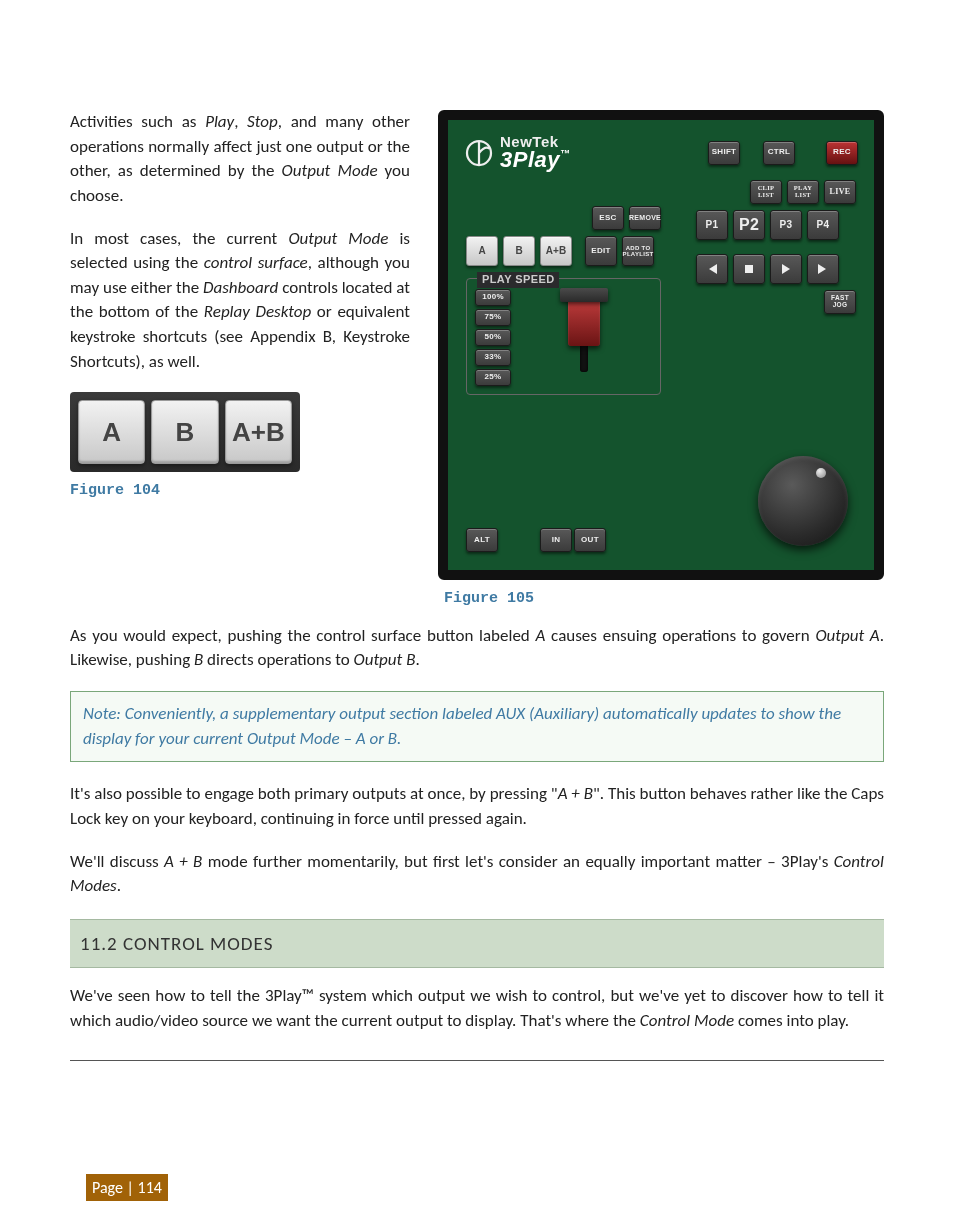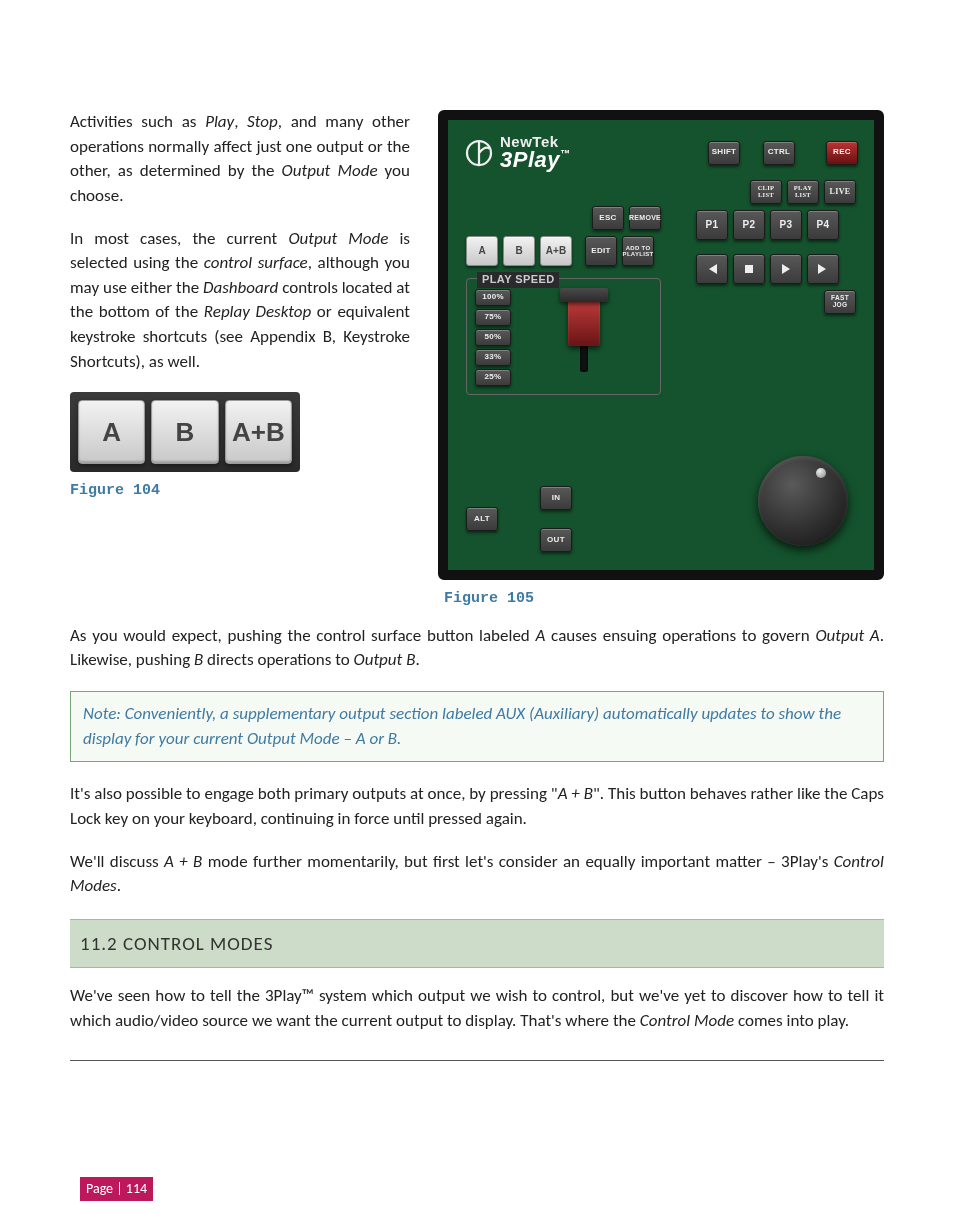--- a/index.html
+++ b/index.html
@@ -185,21 +185,21 @@
   }
 
   .altrow {
     display:flex;
     gap:42px;
     position:absolute;
     left:18px;
     bottom:18px;
     align-items:center;
   }
-  .altrow .group { display:flex; gap:18px;flex-direction:column; }
+  .altrow .group { display:flex; gap:2px; }
 
   .transport-row .btn svg { fill:#eee; }
   .jog {
     position:absolute;
     right:26px;
     bottom:24px;
     width:90px; height:90px;
     border-radius:50%;
     background: radial-gradient(circle at 38% 32%, #5a5a5a, #2a2a2a 62%, #111);
     box-shadow: 0 4px 10px rgba(0,0,0,.7), inset 0 2px 4px rgba(255,255,255,.12);
@@ -228,25 +228,25 @@
     letter-spacing:1px;
     color:#333;
     margin:20px 0 16px 0;
     border-top:1px solid #a5b9a1;
     border-bottom:1px solid #a5b9a1;
   }
   .full { text-align: justify; }
   hr.bottom { margin-top:26px; border:none; border-top:1px solid #555; }
   .pagebar {
     position:absolute;
-    left:80px;
+    left:86px;
     bottom:26px;
-    background:#be185d;
+    background:#a16207;
     color:#fff;
-    font-size:14px;
+    font-size:16px;
     padding:2px 6px;
   }
 </style>
 </head>
 <body>
 
 <div class="topwrap">
   <div class="leftcol">
     <p class="para">
       <span>Activities such as </span><em>Play</em><span>, </span><em>Stop</em><span>, and many other operations normally affect just one output or the other, as determined by the </span><em>Output Mode</em><span> you choose.</span>
@@ -320,21 +320,21 @@
       <div class="grid-right">
         <div class="row" style="justify-content:flex-end;font-family:Liberation Serif, serif;">
           <div class="btn kb-s" style="font-size:6.5px;white-space:pre">CLIP
 LIST</div>
           <div class="btn kb-s" style="font-size:6.5px;white-space:pre">PLAY
 LIST</div>
           <div class="btn kb-s">LIVE</div>
         </div>
         <div class="row">
           <div class="btn kb" style="font-size:10px">P1</div>
-          <div class="btn kb" style="font-size:10px">P2</div>
+          <div class="btn kb" style="font-size:16px">P2</div>
           <div class="btn kb" style="font-size:10px">P3</div>
           <div class="btn kb" style="font-size:10px">P4</div>
         </div>
         <div class="row transport-row" style="margin-top:14px;">
           <div class="btn kb">
               <svg width="12" height="12" viewBox="0 0 12 12">
                 <path d="M2 1v10M11 1L3 6l8 5z"></path>
               </svg>
             </div>
           <div class="btn kb">

